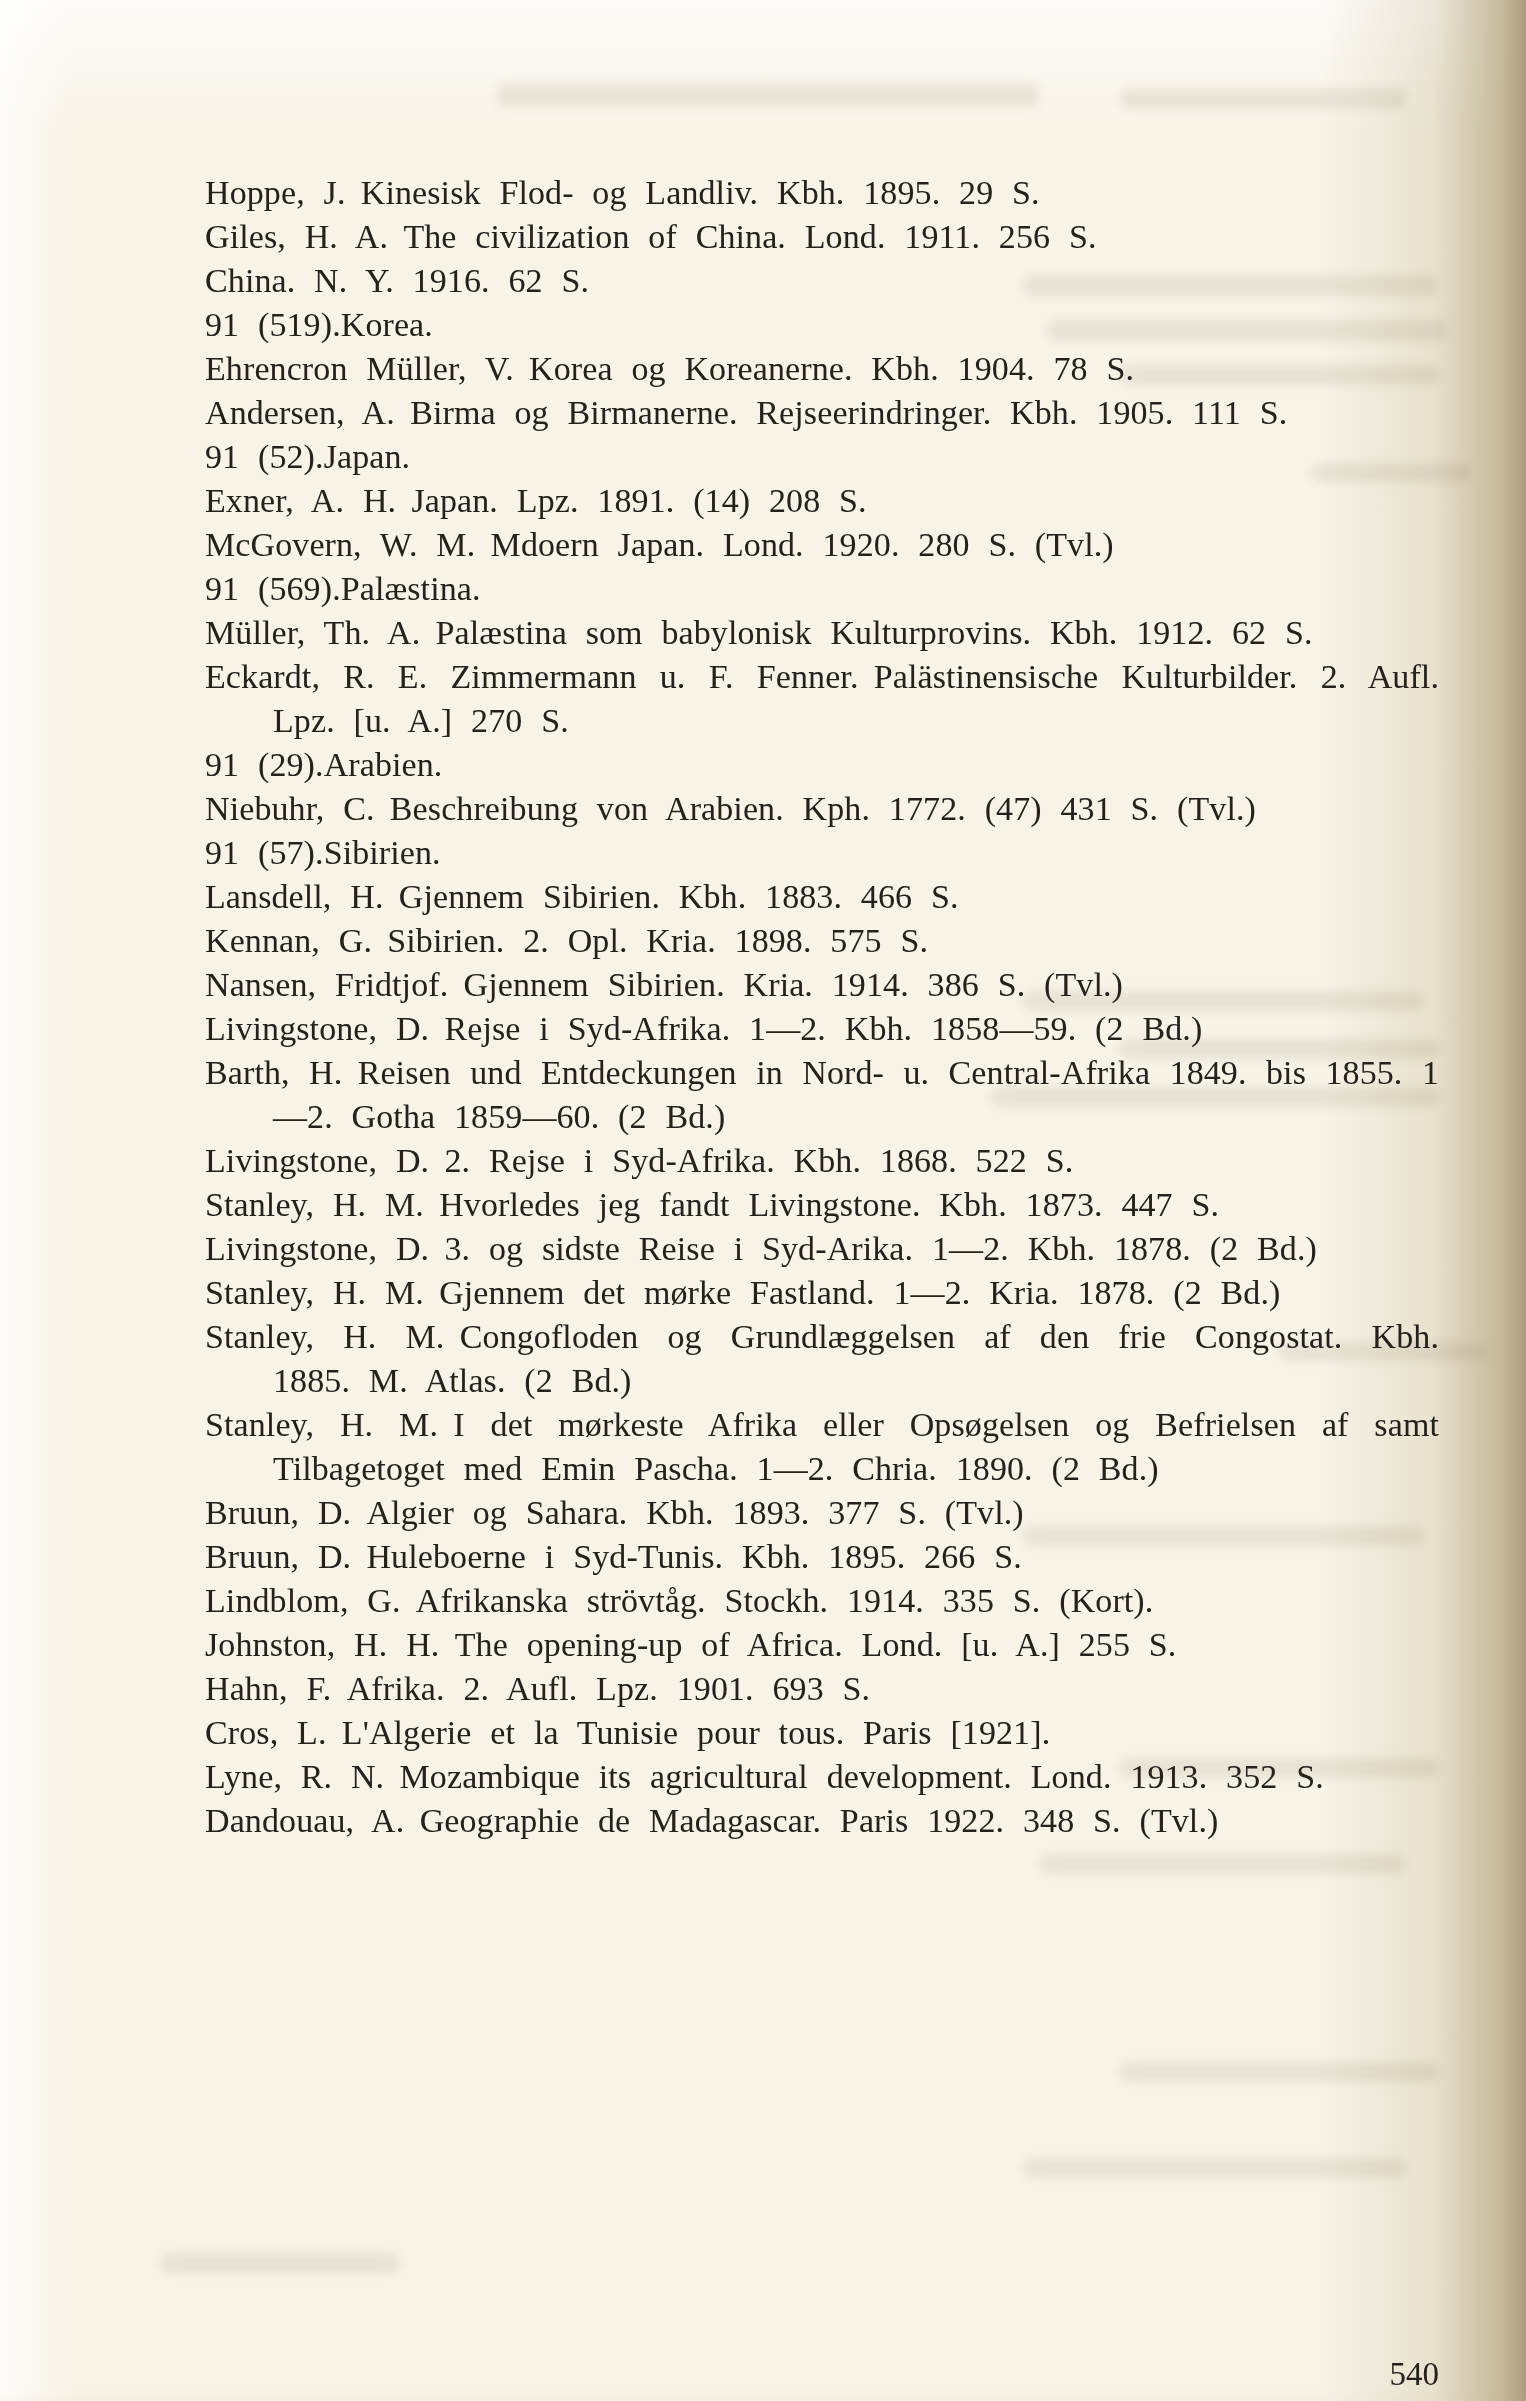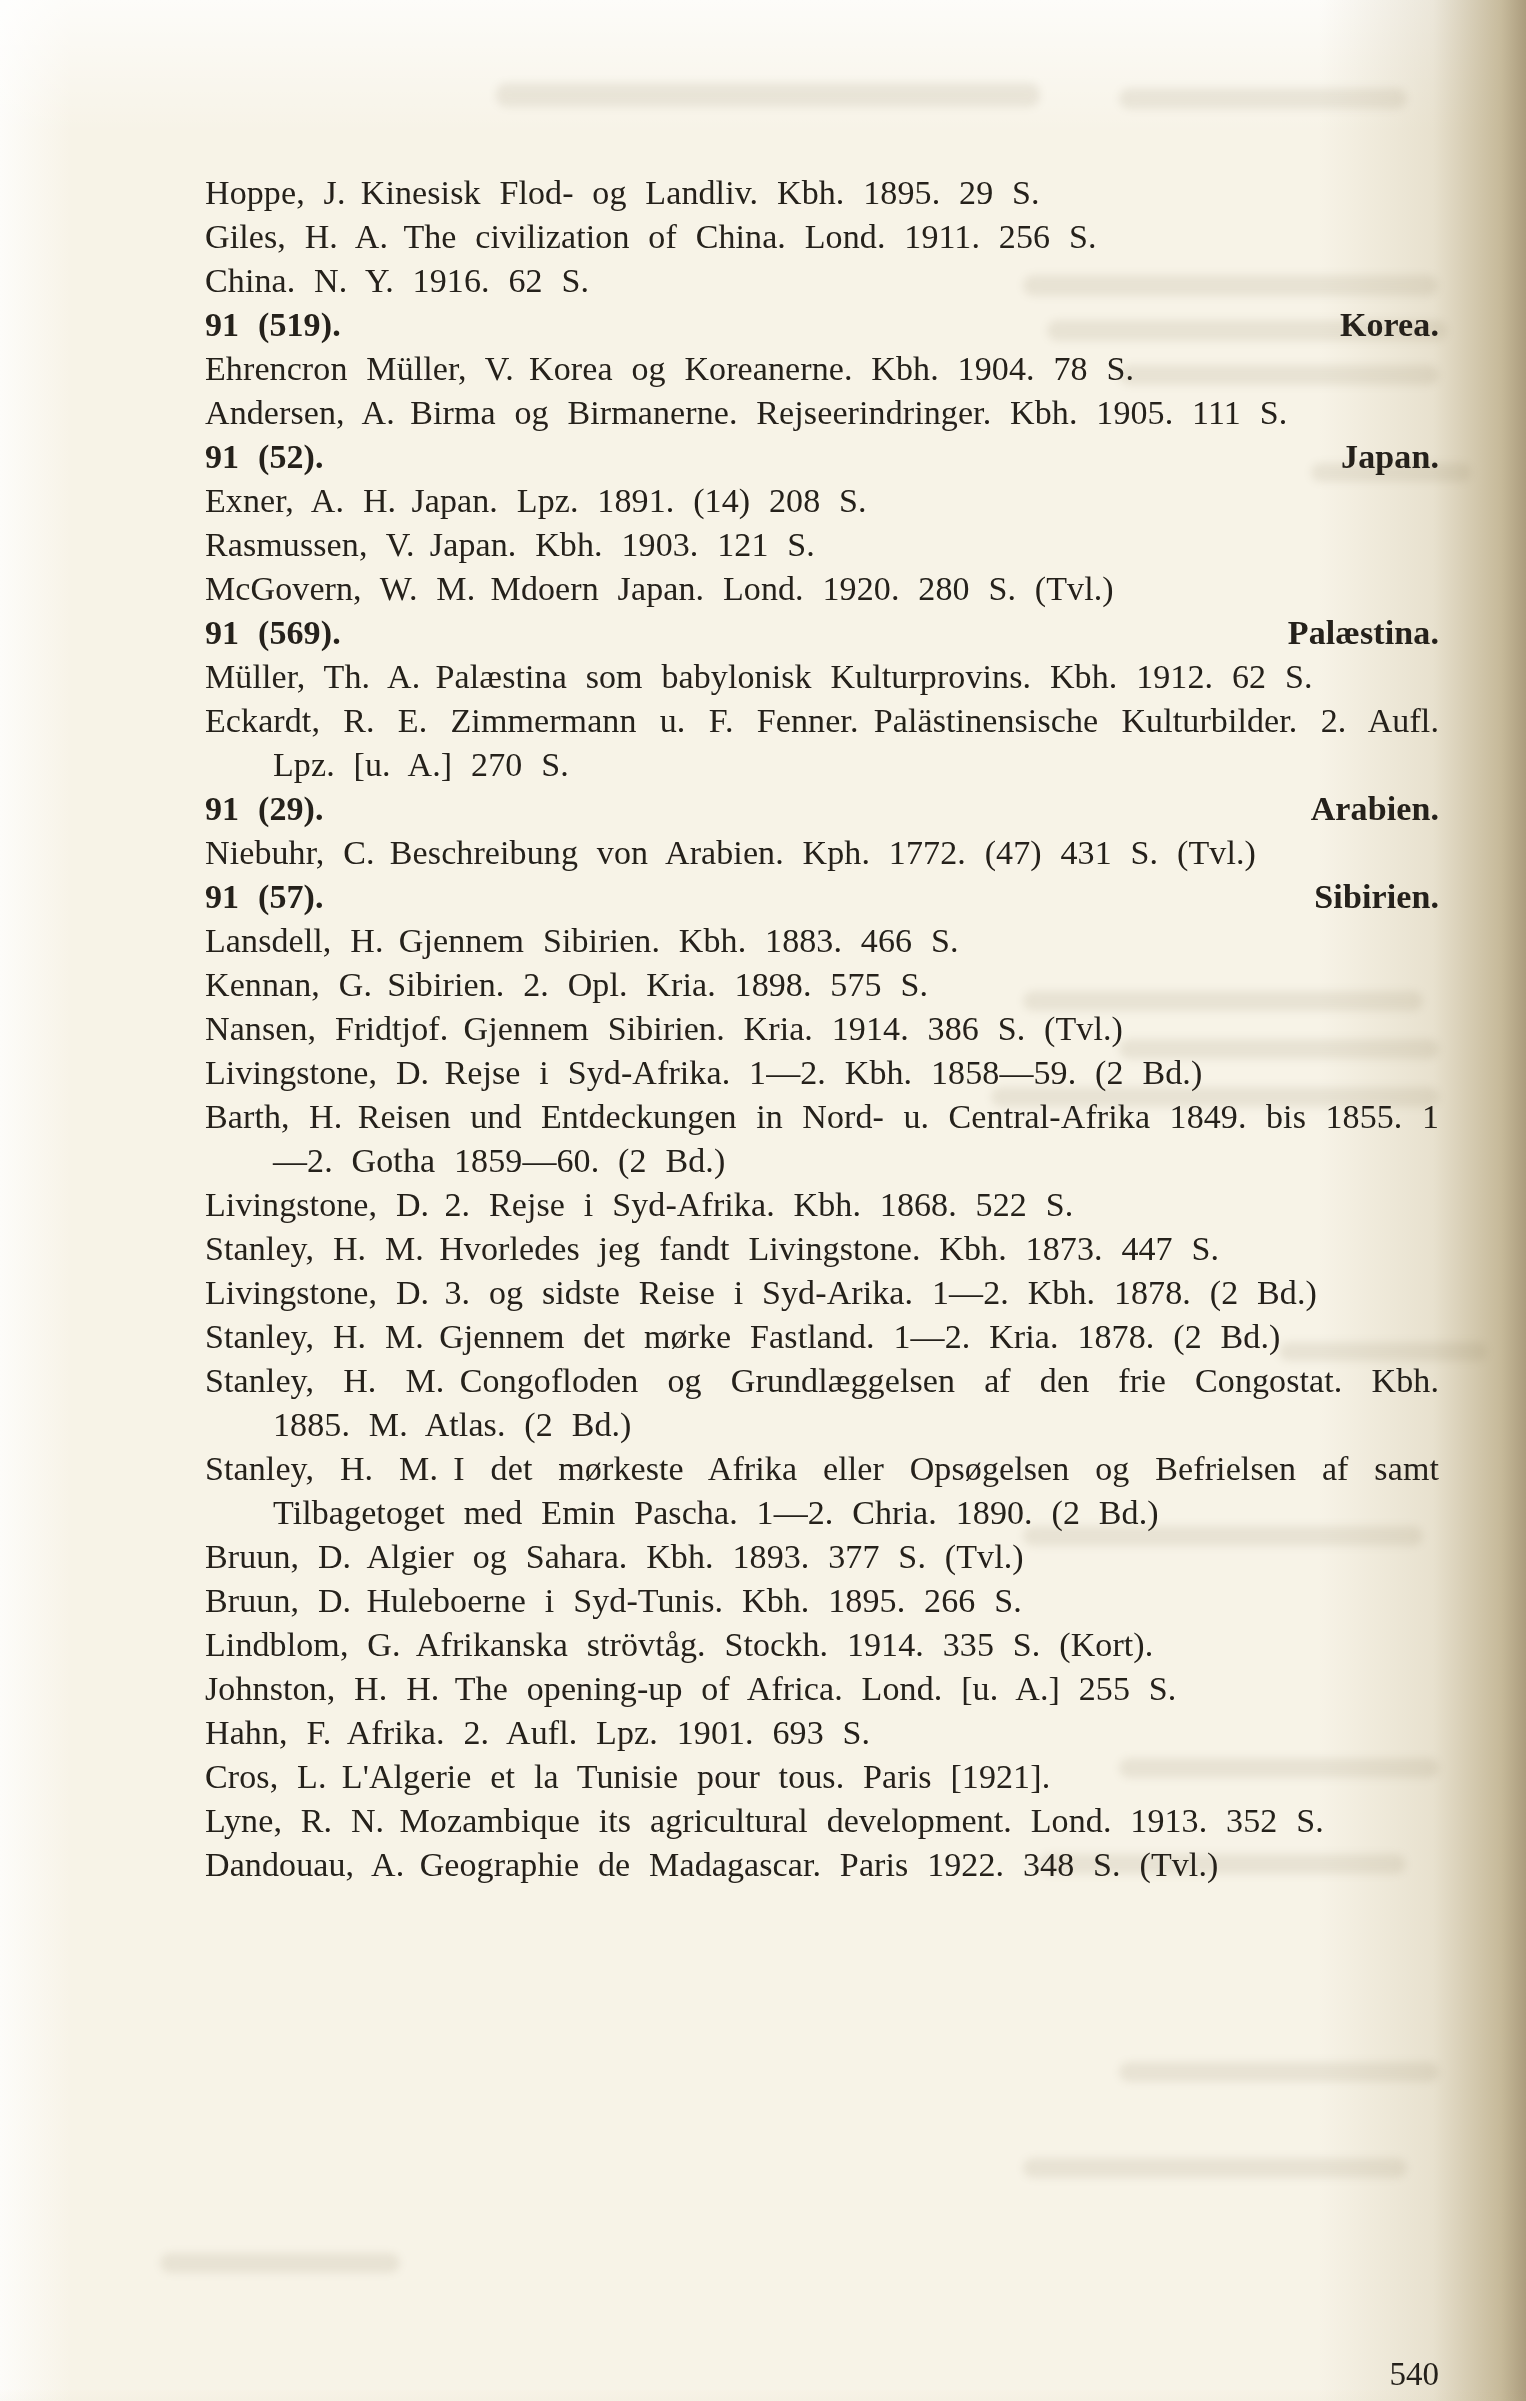--- a/index.html
+++ b/index.html
@@ -21,21 +21,21 @@
     background:linear-gradient(to bottom,rgba(196,184,153,0),rgba(196,184,153,0.4));pointer-events:none}
   .smudge{position:absolute;background:#857755;opacity:0.13;filter:blur(4.3px);border-radius:10.6px;pointer-events:none}
 
   .content{
     position:absolute;left:205px;top:171px;width:1234px;
     font-size:34px;line-height:44px;letter-spacing:0.1px;word-spacing:0.3em;
   }
   .entry{margin:0;padding-left:68px;text-indent:-68px;text-align:justify}
   .author{font-weight:normal;margin-right:0.45em}
   .author:empty{margin-right:0}
-  .section{display:flex;justify-content:space-between;font-weight:bold}
+  .section{display:flex;font-weight:normal}
   .pagenum{position:absolute;left:205px;width:1234px;top:2356px;text-align:right;font-size:33px}
 </style>
 </head>
 <body>
 
 <div class="scan">
   <div class="edge-left"></div>
   <div class="edge-top"></div>
   <div class="edge-right"></div>
   <div class="edge-bottom"></div>
@@ -65,21 +65,20 @@
           <span class="snum">91 (519).</span>
           <span class="sregion">Korea.</span>
         </div>
         <p class="entry"><span class="author">Ehrencron Müller, V.</span><span class="etext">Korea og Koreanerne.  Kbh. 1904.  78 S.</span></p>
         <p class="entry"><span class="author">Andersen, A.</span><span class="etext">Birma og Birmanerne.  Rejseerindringer.  Kbh. 1905. 111 S.</span></p>
         <div class="section">
           <span class="snum">91 (52).</span>
           <span class="sregion">Japan.</span>
         </div>
         <p class="entry"><span class="author">Exner, A. H.</span><span class="etext">Japan.  Lpz. 1891.  (14) 208 S.</span></p>
-        <p class="entry"><span class="author">Rasmussen, V.</span><span class="etext">Japan.  Kbh. 1903.  121 S.</span></p>
         <p class="entry"><span class="author">McGovern, W. M.</span><span class="etext">Mdoern Japan.  Lond. 1920.  280 S.  (Tvl.)</span></p>
         <div class="section">
           <span class="snum">91 (569).</span>
           <span class="sregion">Palæstina.</span>
         </div>
         <p class="entry"><span class="author">Müller, Th. A.</span><span class="etext">Palæstina som babylonisk Kulturprovins.  Kbh. 1912.  62 S.</span></p>
         <p class="entry"><span class="author">Eckardt, R. E. Zimmermann u. F. Fenner.</span><span class="etext">Palästinensische Kulturbilder.  2. Aufl.  Lpz.  [u. A.]  270 S.</span></p>
         <div class="section">
           <span class="snum">91 (29).</span>
           <span class="sregion">Arabien.</span>

